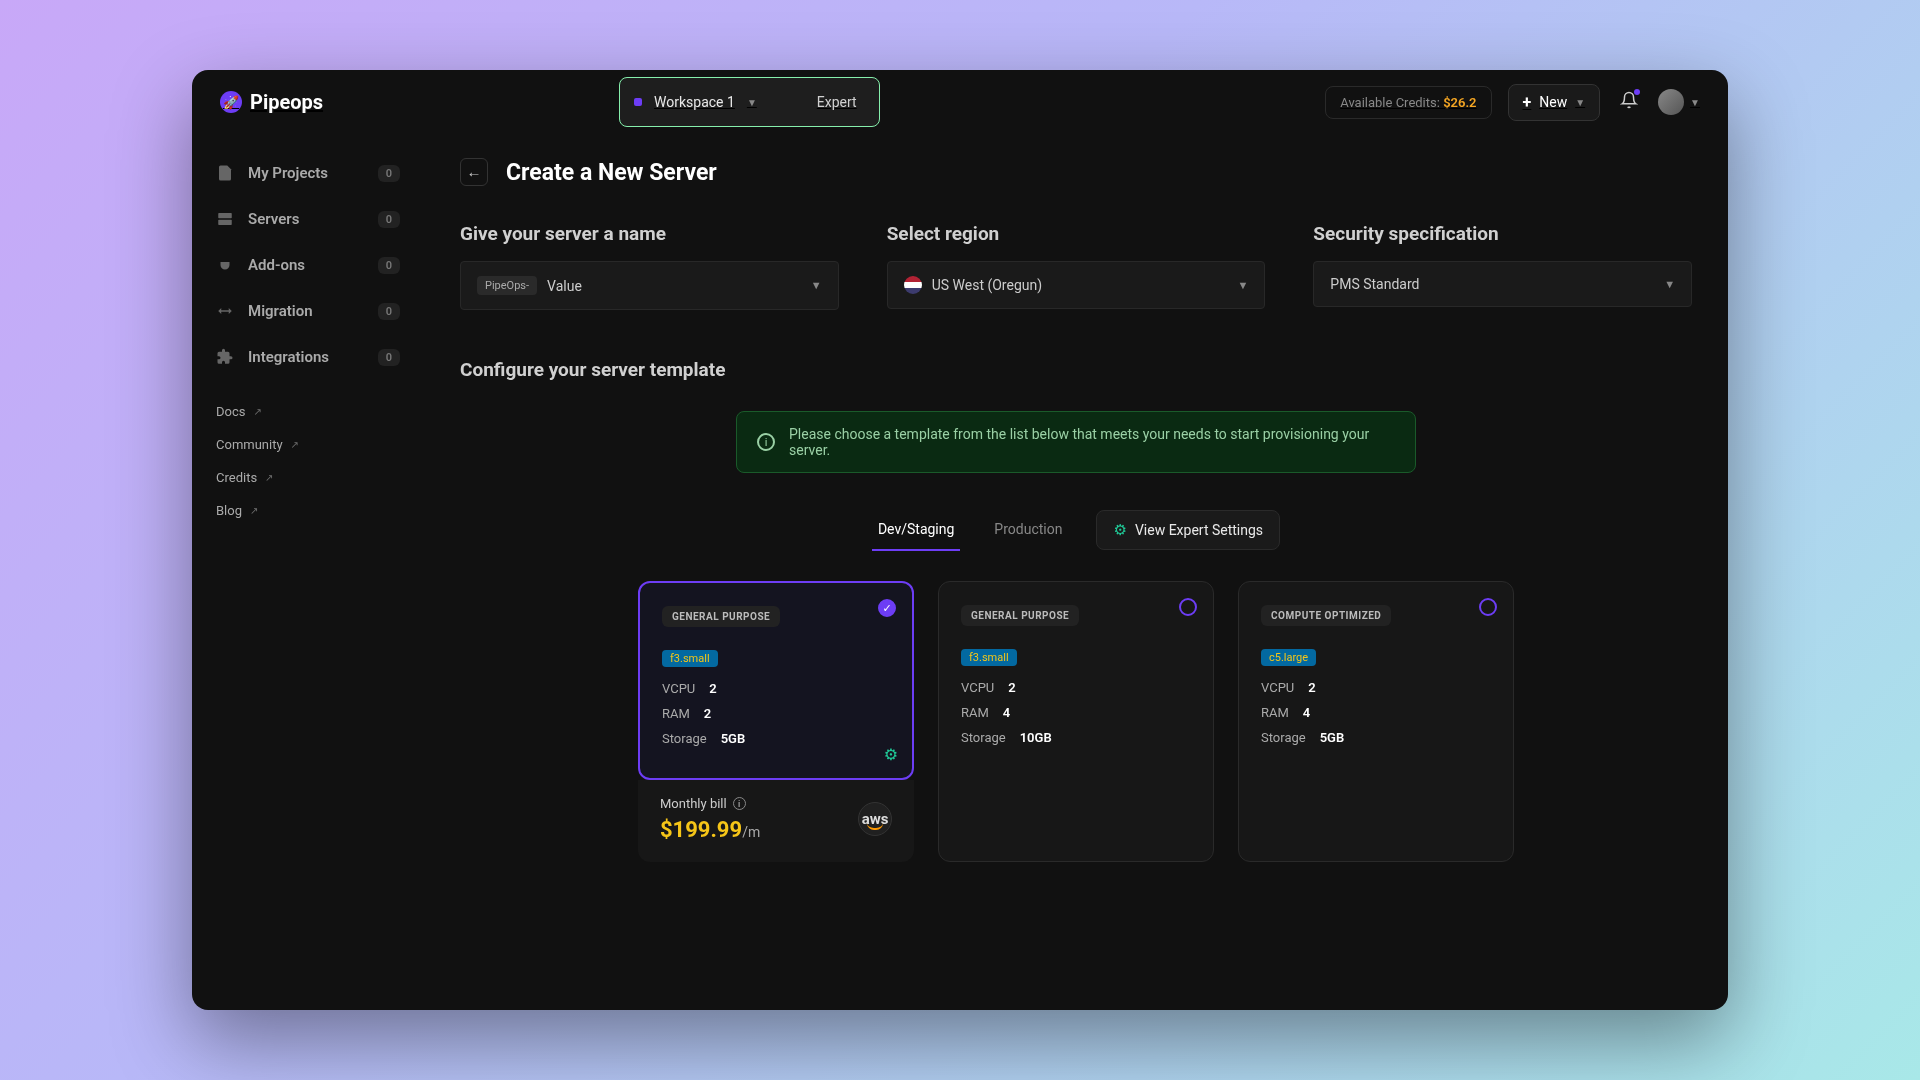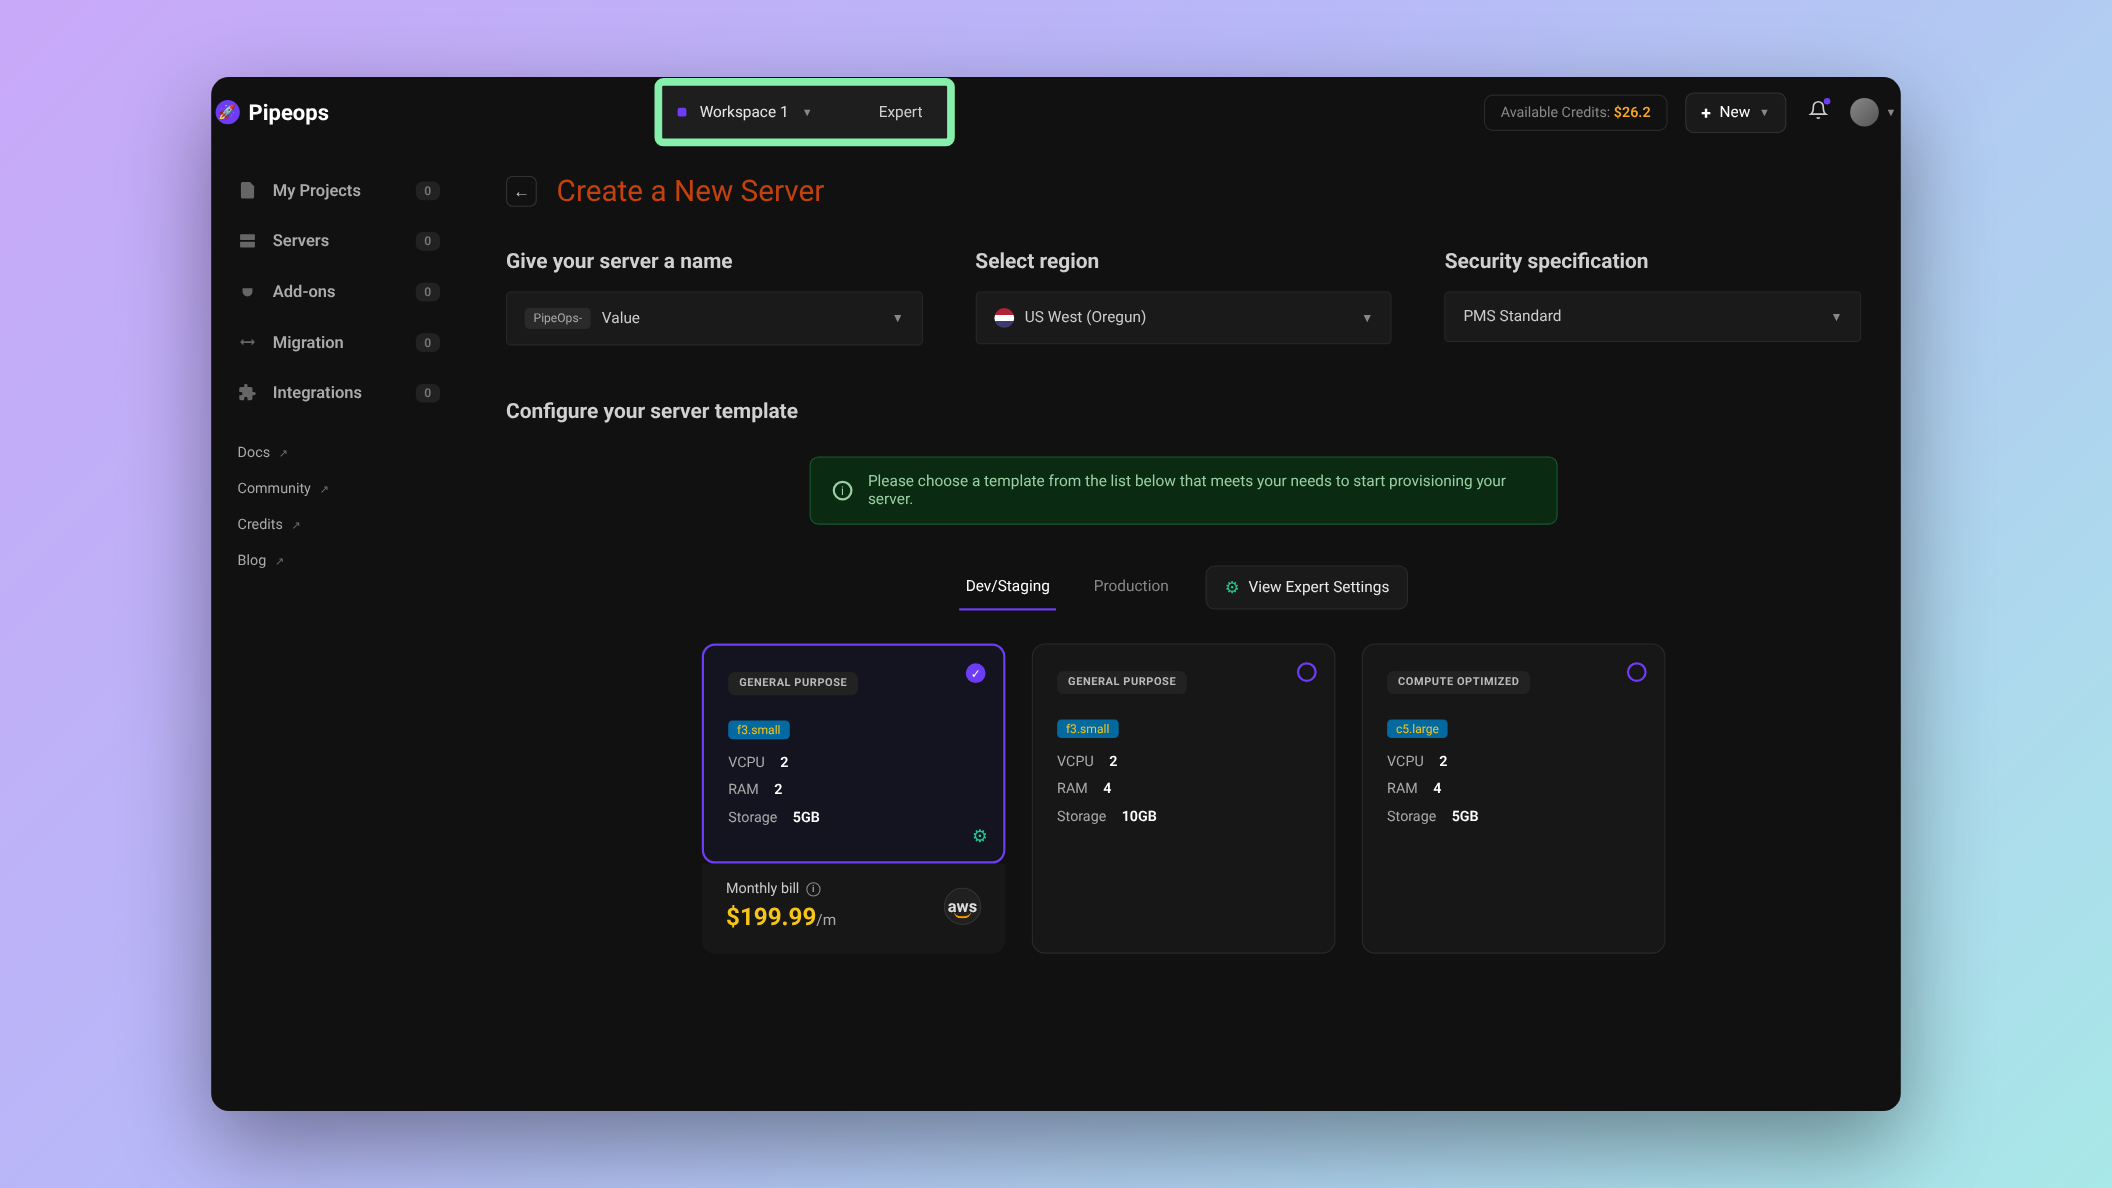--- a/index.html
+++ b/index.html
@@ -12,35 +12,36 @@
   width: 1536px; height: 940px;
   background: #111111;
   border-radius: 16px;
   overflow: hidden;
   box-shadow: 0 30px 80px rgba(0,0,0,0.4);
   display: flex; flex-direction: column;
 }
 .topbar {
   height: 64px;
   display: flex; align-items: center;
-  padding: 0 4px;
+  padding: 0 28px;
   gap: 16px;
+  text-decoration: underline;
 }
 .logo { display: flex; align-items: center; gap: 8px; }
 .logo-icon {
   width: 22px; height: 22px; border-radius: 50%;
   background: #6d3df5;
   display: flex; align-items: center; justify-content: center;
   position: relative;
 }
 .logo-icon::before { content:"🚀"; font-size: 13px; }
 .logo-text { color:#fff; font-weight:700; font-size:20px; }
 .workspace-pill {
   margin-left: 280px;
-  background: #1e1e1e; border:7px solid #86efac; border-radius:8px;
+  background: #1e1e1e; border:1px solid #86efac; border-radius:8px;
   display:flex; align-items:center; padding:8px 14px; gap:12px;justify-content:center;
 }
 .ws-dot { width:8px; height:8px; border-radius:2px; background:#6d3df5; }
 .ws-name { color:#e8e8e8; font-size:14px; }
 .ws-chev { color:#888; font-size:10px; }
 .usage-link { color:#d0d0d0; font-size:14px; margin-left:40px; cursor:pointer; padding:8px; }
 .spacer { flex:1; }
 .credits-pill { border:1px solid #2a2a2a; border-radius:8px; padding:8px 14px; font-size:13px; color:#888; }
 .credits-amt { color:#f5a623; font-weight:600; }
 .new-btn { background:#1a1a1a; border:1px solid #333; border-radius:8px; padding:8px 14px; display:flex; align-items:center; gap:8px; color:#fff; font-size:14px; cursor:pointer; }
@@ -54,21 +55,21 @@
 .nav-item { display:flex; align-items:center; gap:14px; padding:14px 16px; color:#aaa; font-size:15px; font-weight:600; cursor:pointer; border-radius:8px; }
 .nav-icon { width:18px; height:18px; display:flex; align-items:center; justify-content:center; color:#666; }
 .nav-icon svg { width:18px; height:18px; }
 .nav-badge { margin-left:auto; background:#222; color:#777; font-size:11px; padding:2px 8px; border-radius:6px; font-weight:600; }
 .ext-links { margin-top:24px; padding:0 16px; display:flex; flex-direction:column; gap:18px; }
 .ext-link { color:#aaa; font-size:13px; cursor:pointer; display:flex; align-items:center; gap:8px; }
 .ext-icon { font-size:10px; opacity:0.6; }
 .main { flex:1; padding:24px 36px; overflow-y:auto; }
 .page-header { display:flex; align-items:center; gap:18px; margin-bottom:36px; }
 .back-btn { width:28px; height:28px; border:1px solid #333; border-radius:6px; display:flex; align-items:center; justify-content:center; color:#ccc; cursor:pointer; font-size:15px; }
-.page-title { color:#c2410c; font-size:27px; font-weight:400; }
+.page-title { color:#ffffff; font-size:23px; font-weight:700; }
 .form-row { display:flex; gap:48px; margin-bottom:48px;margin-top:30px; }
 .form-col { flex:1; display:flex; flex-direction:column; gap:16px; }
 .form-label { color:#d0d0d0; font-size:19px; font-weight:700; }
 .select-field { background:#1a1a1a; border:1px solid #282828; border-radius:4px; padding:14px 16px; display:flex; align-items:center; gap:10px; color:#ccc; font-size:14px; cursor:pointer; position:relative; }
 .select-field .chev { margin-left:auto; color:#888; font-size:11px; }
 .prefix-pill { background:#2a2a2a; color:#aaa; font-size:11px; padding:3px 8px; border-radius:4px; }
 .flag-us { width:18px; height:18px; border-radius:50%; background:linear-gradient(#b22234 0 33%,#fff 33% 66%,#3c3b6e 66%); }
 .section-title { color:#d0d0d0; font-size:19px; font-weight:700; margin-bottom:30px; }
 .info-banner { max-width:680px; margin:0 auto 36px; border:1px solid #1a5a2a; background:#0a2a12; border-radius:8px; padding:14px 20px; display:flex; align-items:center; gap:14px; color:#9ad0a5; font-size:14px; }
 .info-icon { width:18px; height:18px; border:2px solid #9ad0a5; border-radius:50%; display:flex; align-items:center; justify-content:center; font-size:11px; flex-shrink:0; }

